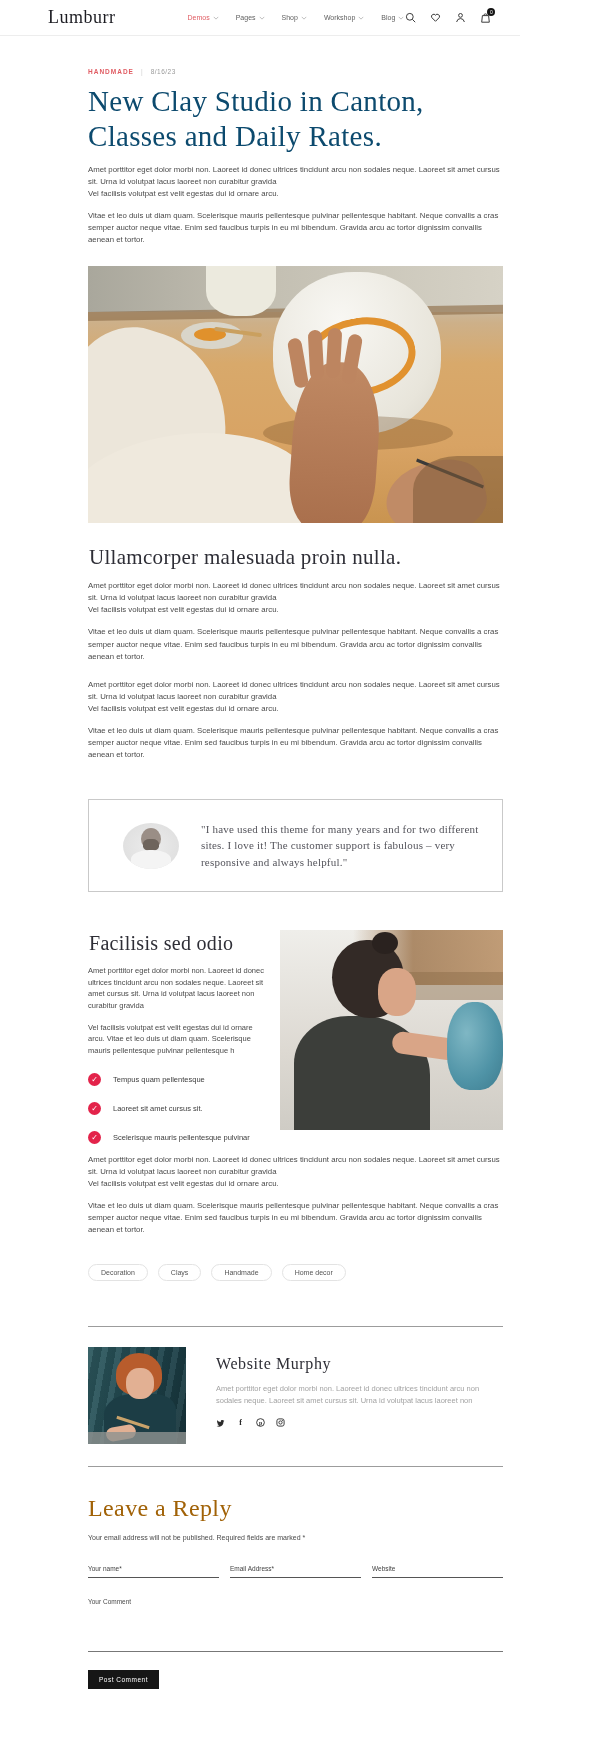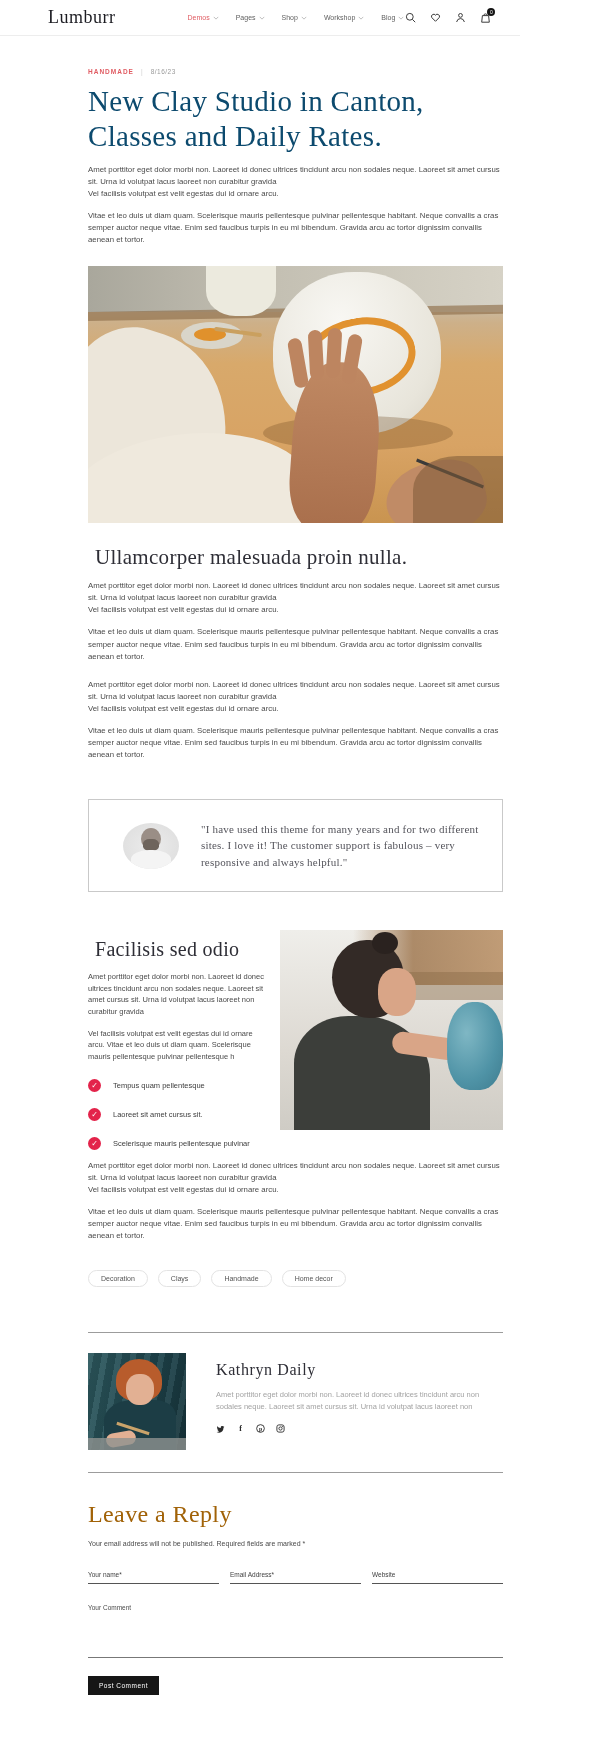--- a/index.html
+++ b/index.html
@@ -19,21 +19,21 @@
          background:#141414;color:#fff;font-size:5px;line-height:8px;text-align:center;}
   
   .col{margin-left:88px;width:415px;}
   .meta{margin-top:32px;font-size:6.5px;letter-spacing:1px;display:flex;gap:7px;align-items:center;}
   .cat{color:#e05b62;font-weight:bold;}
   .sep{color:#cfcfcf;}
   .date{color:#9a9a9a;letter-spacing:.5px;}
   h1{font-family:"Liberation Serif",serif;font-weight:400;color:#0c4a6e;font-size:29px;
      line-height:1.2;margin:9px 0 0 0;letter-spacing:.3px;}
   h2{font-family:"Liberation Serif",serif;font-weight:400;color:#2e2e36;font-size:21px;
-     line-height:1.2;margin:7px;letter-spacing:.3px;}
+     line-height:1.2;margin:1px;letter-spacing:.3px;}
   p.body{font-size:7.8px;line-height:1.55;margin:10px 0 0 0;white-space:pre-line;color:#4b4b4b;}
   
   .hero{margin-top:20px;width:415px;height:257px;position:relative;overflow:hidden;
         background:linear-gradient(180deg,#b7b3a6 0%,#c6c1b4 12%,#cdb089 22%,#d8a96b 38%,#d8a364 70%,#c99450 100%);}
   .hero div{position:absolute;}
   .h-wall{top:0;left:0;right:0;height:46px;background:linear-gradient(90deg,#a9a79c,#c2beb1 40%,#d6d2c6);}
   .h-edge{top:42px;left:0;width:110%;height:9px;background:#8f6f49;opacity:.65;transform:rotate(-1deg);}
   .h-vase{left:118px;top:-10px;width:70px;height:60px;background:#eceade;border-radius:0 0 42% 42%;}
   .h-bowl{left:185px;top:6px;width:168px;height:162px;border-radius:48% 48% 46% 46%;
           background:radial-gradient(ellipse at 40% 30%,#f8f7f3,#e8e5db 70%,#d9d5c9);}
@@ -305,21 +305,21 @@
       <div class="aimg">
         <div class="a-curt"></div>
         <div class="a-shirt"></div>
         <div class="a-hair"></div>
         <div class="a-face"></div>
         <div class="a-hand"></div>
         <div class="a-pencil"></div>
         <div class="a-desk"></div>
       </div>
       <div>
-        <div class="a-name">Kathryn Daily</div>
+        <div class="a-name">Website Murphy</div>
         <div class="a-bio">Amet porttitor eget dolor morbi non. Laoreet id donec ultrices tincidunt arcu non sodales neque. Laoreet sit amet cursus sit. Urna id volutpat lacus laoreet non</div>
         <div class="a-soc">
           <span class="a-ico">
             <svg width="9" height="8" viewBox="0 0 10 9">
                 <path fill="#2b2b2b" d="M9.6 1.4c-.35.16-.72.27-1.1.32A1.9 1.9 0 0 0 5.2 3v.43A4.6 4.6 0 0 1 1.3 1.5c-.43.86-.2 1.9.63 2.45-.3-.01-.6-.1-.85-.24 0 .93.64 1.7 1.5 1.9-.27.07-.56.08-.84.03.24.77.95 1.3 1.74 1.31A3.8 3.8 0 0 1 .6 7.86 5.3 5.3 0 0 0 3.44 8.7c3.1 0 4.86-2.66 4.86-4.97v-.22c.33-.24.62-.54.85-.88-.3.14-.63.23-.97.27.35-.21.62-.55.75-.95z"></path>
               </svg>
           </span>
           <span class="a-ico fser">f</span>
           <span class="a-ico">
             <svg width="9" height="9" viewBox="0 0 10 10">

